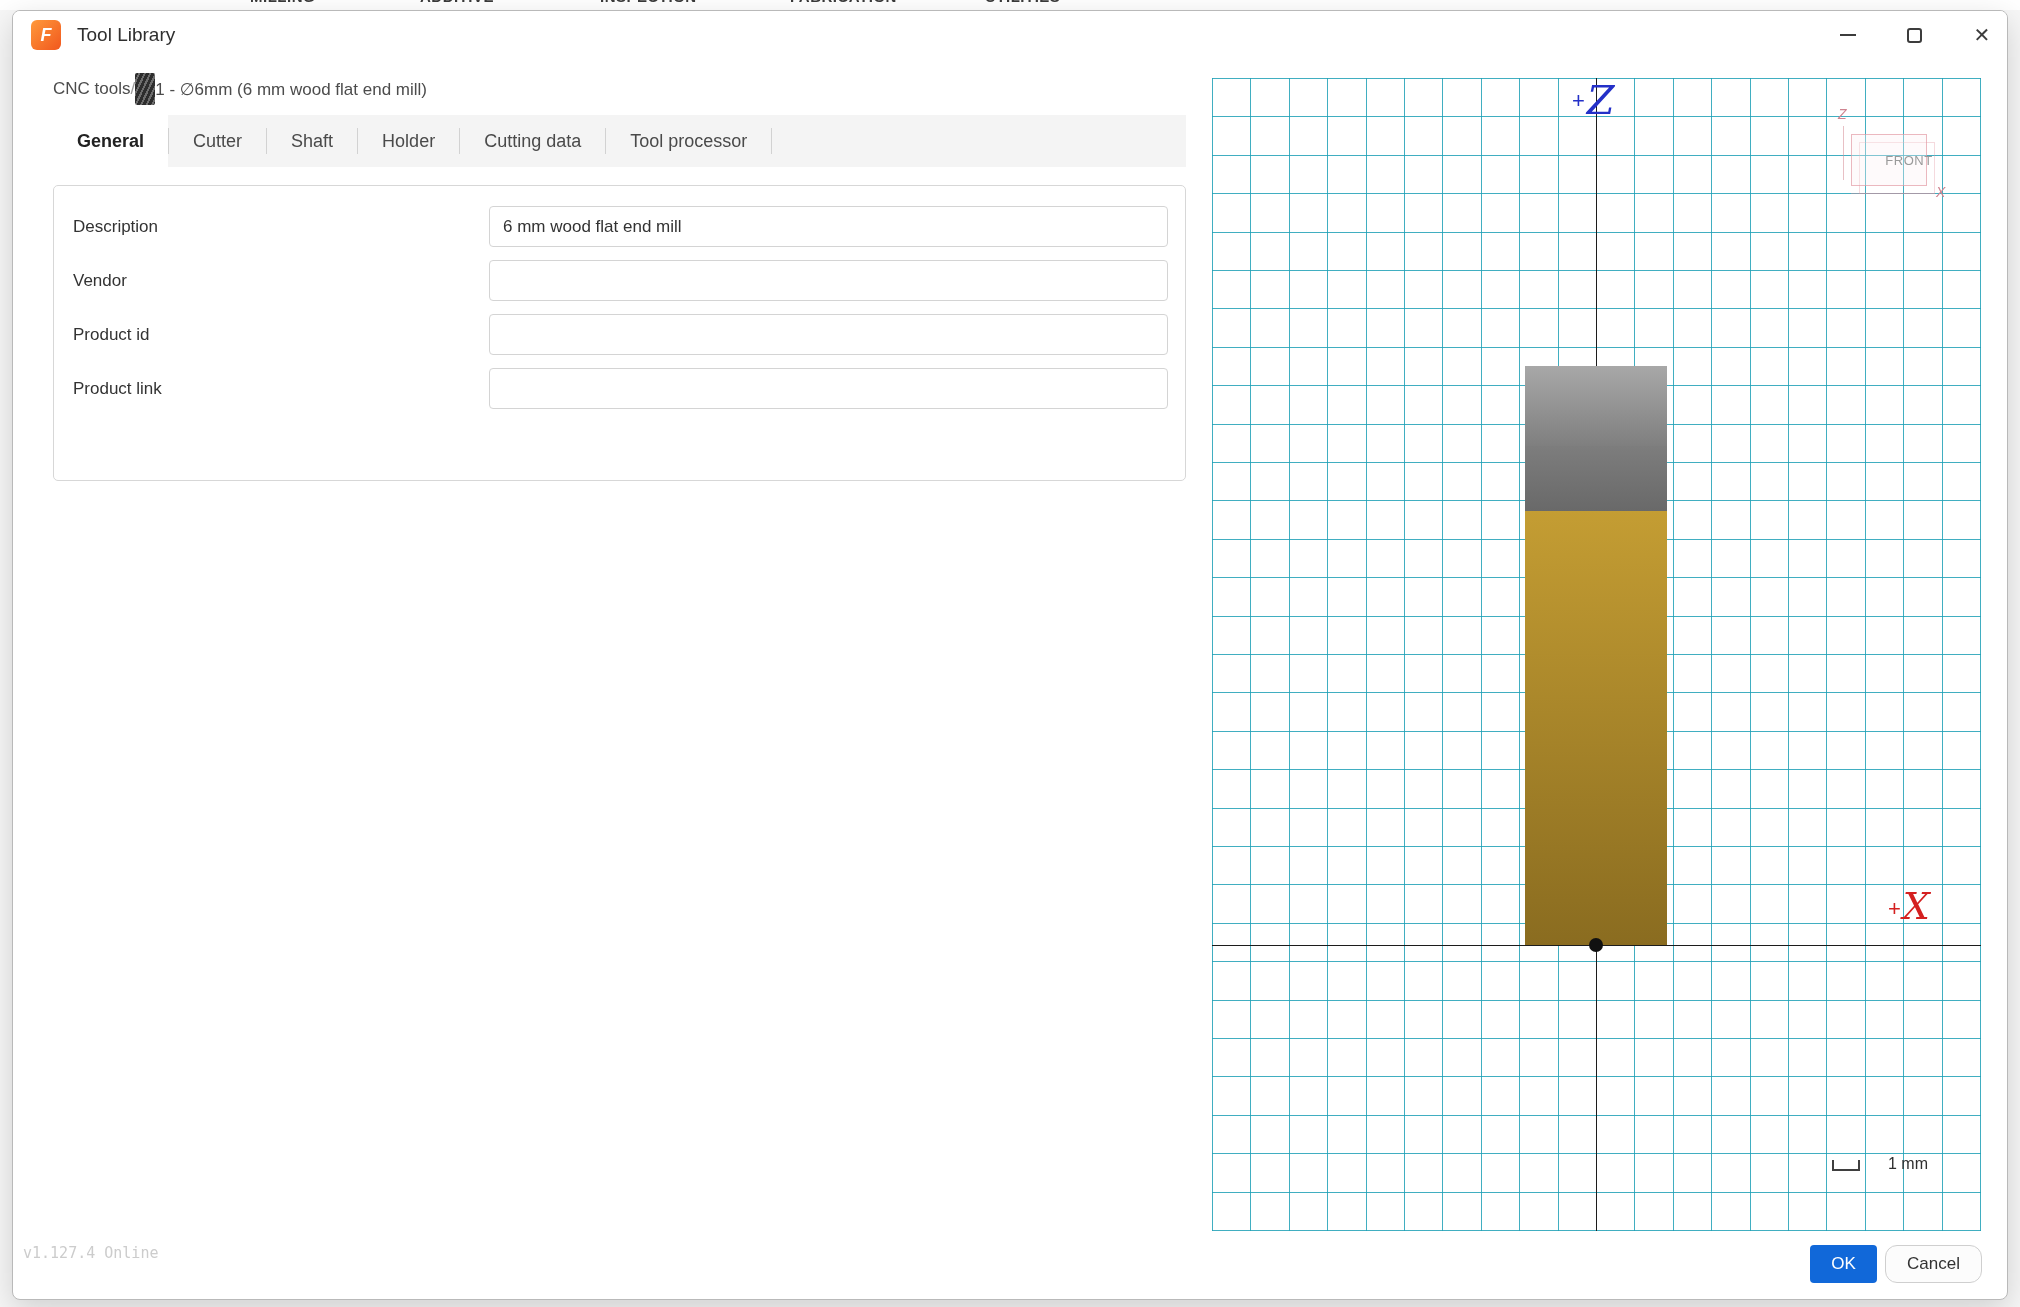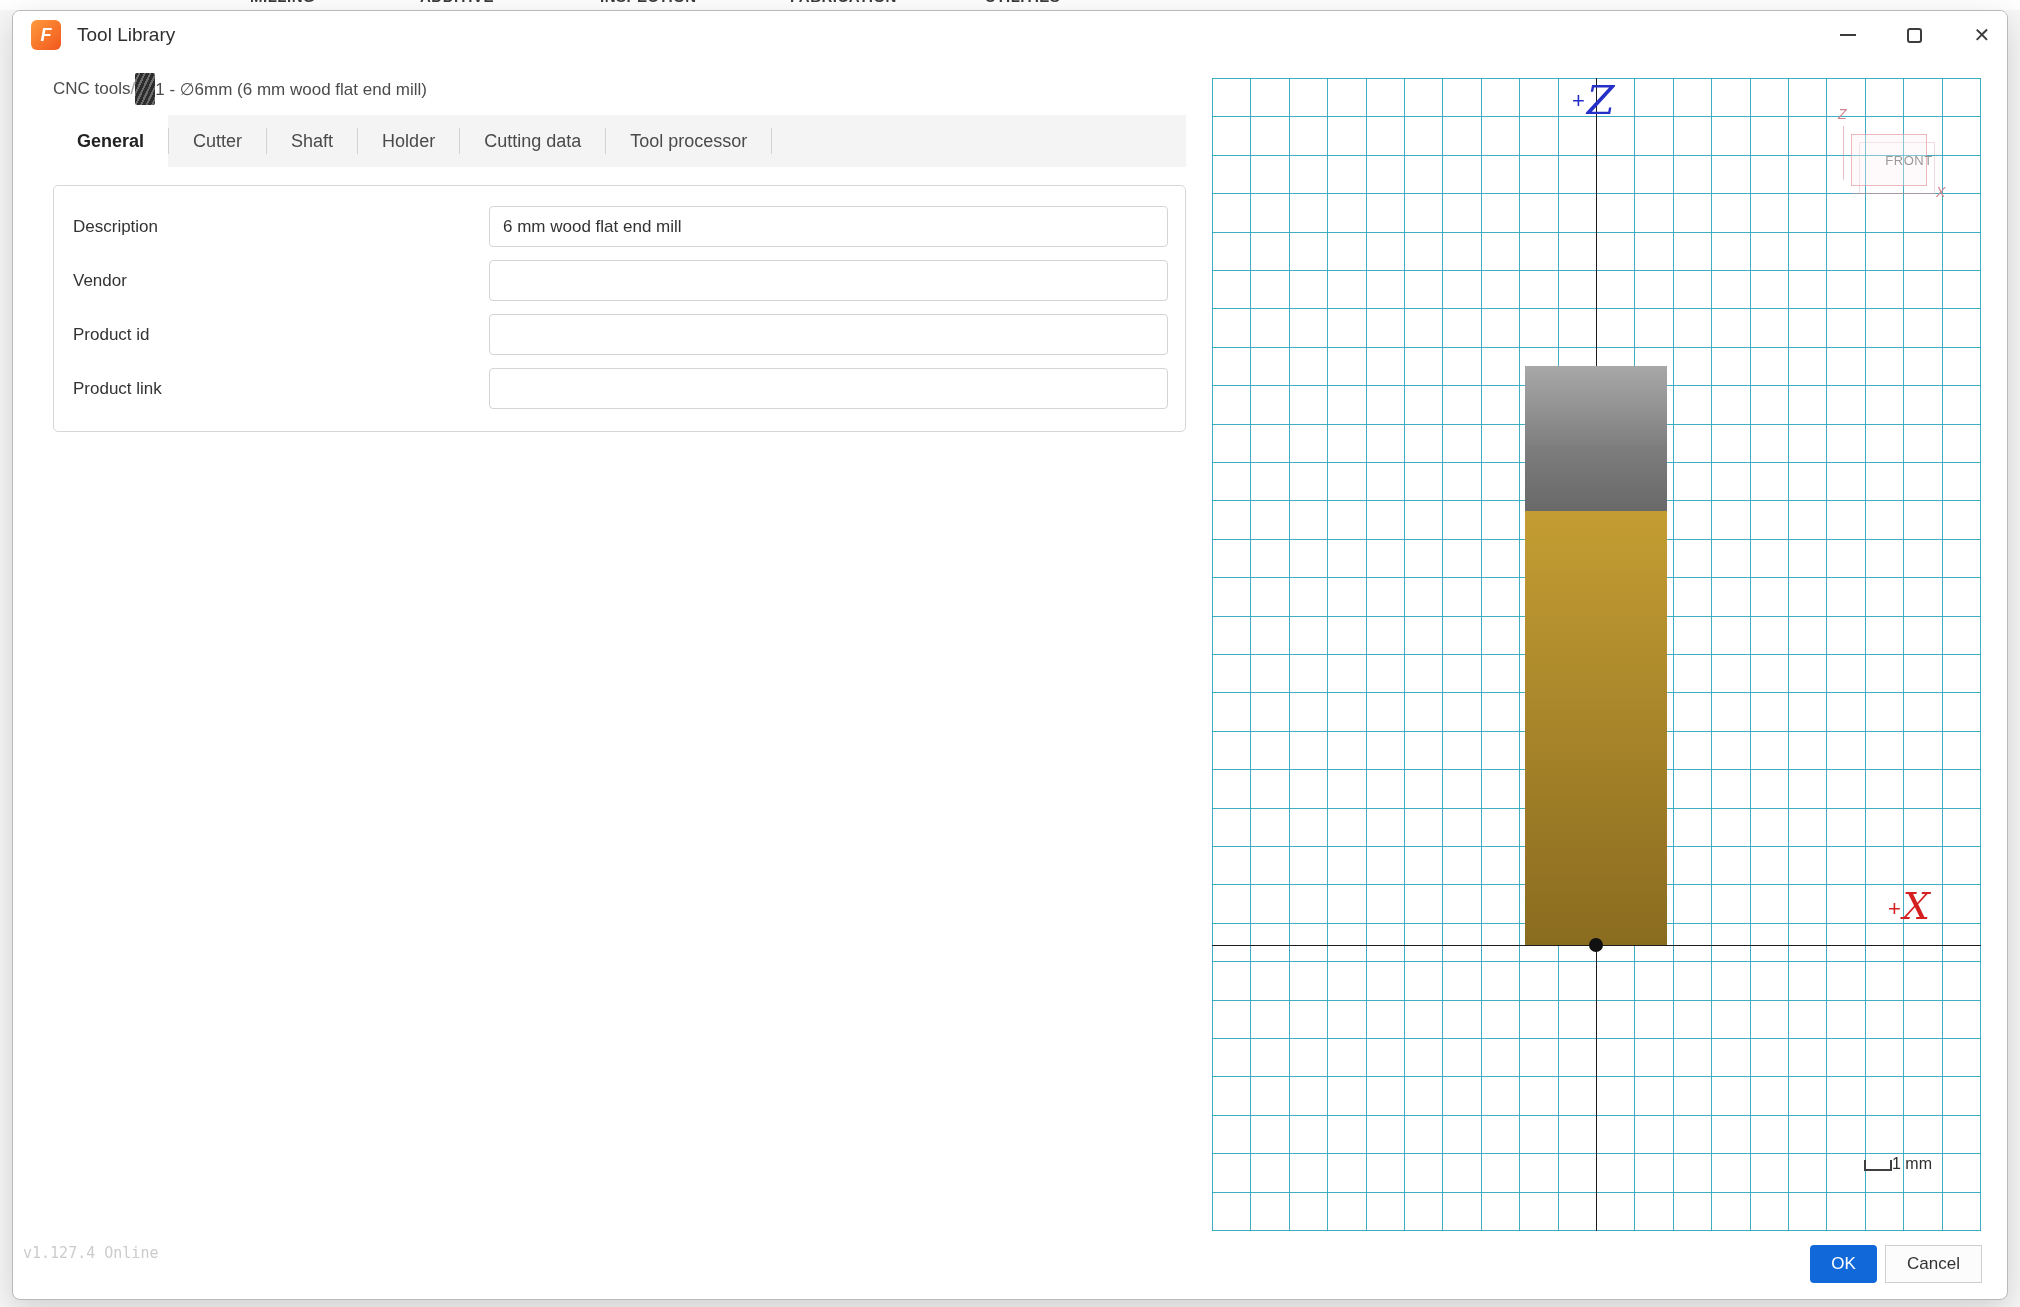--- a/index.html
+++ b/index.html
@@ -46,21 +46,21 @@
     background:repeating-linear-gradient(115deg,#2d2d2d 0 3px,#6d6d6d 3px 5px);
   }
 
   
   .tabs { position:absolute; left:40px; top:104px; width:1133px; height:52px; background:#f4f4f4; display:flex; align-items:stretch; }
   .tab { padding:0 24px; display:flex; align-items:center; font-size:18px; color:#4a4a4a; white-space:nowrap; }
   .tab.active { background:#fff; font-weight:bold; color:#222; }
   .tab-sep { width:1px; height:26px; background:#d2d2d2; align-self:center; }
 
   
-  .card { position:absolute; left:40px; top:174px; width:1133px; height:247px; border:1px solid #d7d7d7; border-radius:5px; background:#fff; }
+  .card { position:absolute; left:40px; top:174px; width:1133px; height:296px; border:1px solid #d7d7d7; border-radius:5px; background:#fff; }
   .frow { position:absolute; left:0; width:100%; height:41px; }
   .frow .flabel { position:absolute; left:19px; line-height:41px; font-size:17px; color:#333; }
   .frow input {
     position:absolute; left:435px; top:0; width:679px; height:41px;
     border:1px solid #d4d4d4; border-radius:4px; padding:0 13px;
     font-size:17px; color:#333; font-family:"Liberation Sans", sans-serif;
     outline:none; background:#fff;
   }
 
   .version { position:absolute; left:10px; top:1233px; font-family:"DejaVu Sans Mono", monospace; font-size:15px; color:#ccc; }
@@ -97,28 +97,28 @@
   .vc-face {
     position:absolute; left:19px; top:34px; width:76px; height:52px;
     border:1px solid rgba(222,140,152,.6); background:rgba(252,240,243,.35);
     display:flex; align-items:center; justify-content:center;
     font-size:13px; color:#9a9a9a; letter-spacing:.5px;padding-left:40px;
   }
   .vc-xline { position:absolute; left:19px; top:93px; width:84px; height:1px; background:rgba(214,140,150,.45); }
   .vc-x { position:absolute; left:104px; top:84px; color:#cf8490; font-size:14px; font-style:italic; }
 
   
-  .scale { position:absolute; left:652px; top:1078px; display:flex; align-items:flex-end; gap:0; }
+  .scale { position:absolute; left:620px; top:1078px; display:flex; align-items:flex-end; gap:28px; }
   .scale-bracket { width:28px; height:11px; border-left:2px solid #3f3f3f; border-right:2px solid #3f3f3f; border-bottom:2px solid #3f3f3f; }
   .scale-label { font-size:16px; color:#2f2f2f; line-height:1; margin-bottom:-1px; }
 
   
   .btn { font-family:"Liberation Sans", sans-serif; font-size:17px; cursor:default; }
   .btn-ok { position:absolute; left:1797px; top:1234px; width:67px; height:38px; background:#1168d9; color:#fff; border:none; border-radius:4px; }
-  .btn-cancel { position:absolute; left:1872px; top:1234px; width:97px; height:38px; background:#fcfcfc; color:#333; border:1px solid #cfcfcf; border-radius:0; }
+  .btn-cancel { position:absolute; left:1872px; top:1234px; width:97px; height:38px; background:#fcfcfc; color:#333; border:1px solid #cfcfcf; border-radius:12px; }
 </style>
 </head>
 <body>
 
 <div class="app-strip">
   <span class="frag" style="left:250px">MILLING</span>
   <span class="frag" style="left:420px">ADDITIVE</span>
   <span class="frag" style="left:600px">INSPECTION</span>
   <span class="frag" style="left:790px">FABRICATION</span>
   <span class="frag" style="left:985px">UTILITIES</span>

